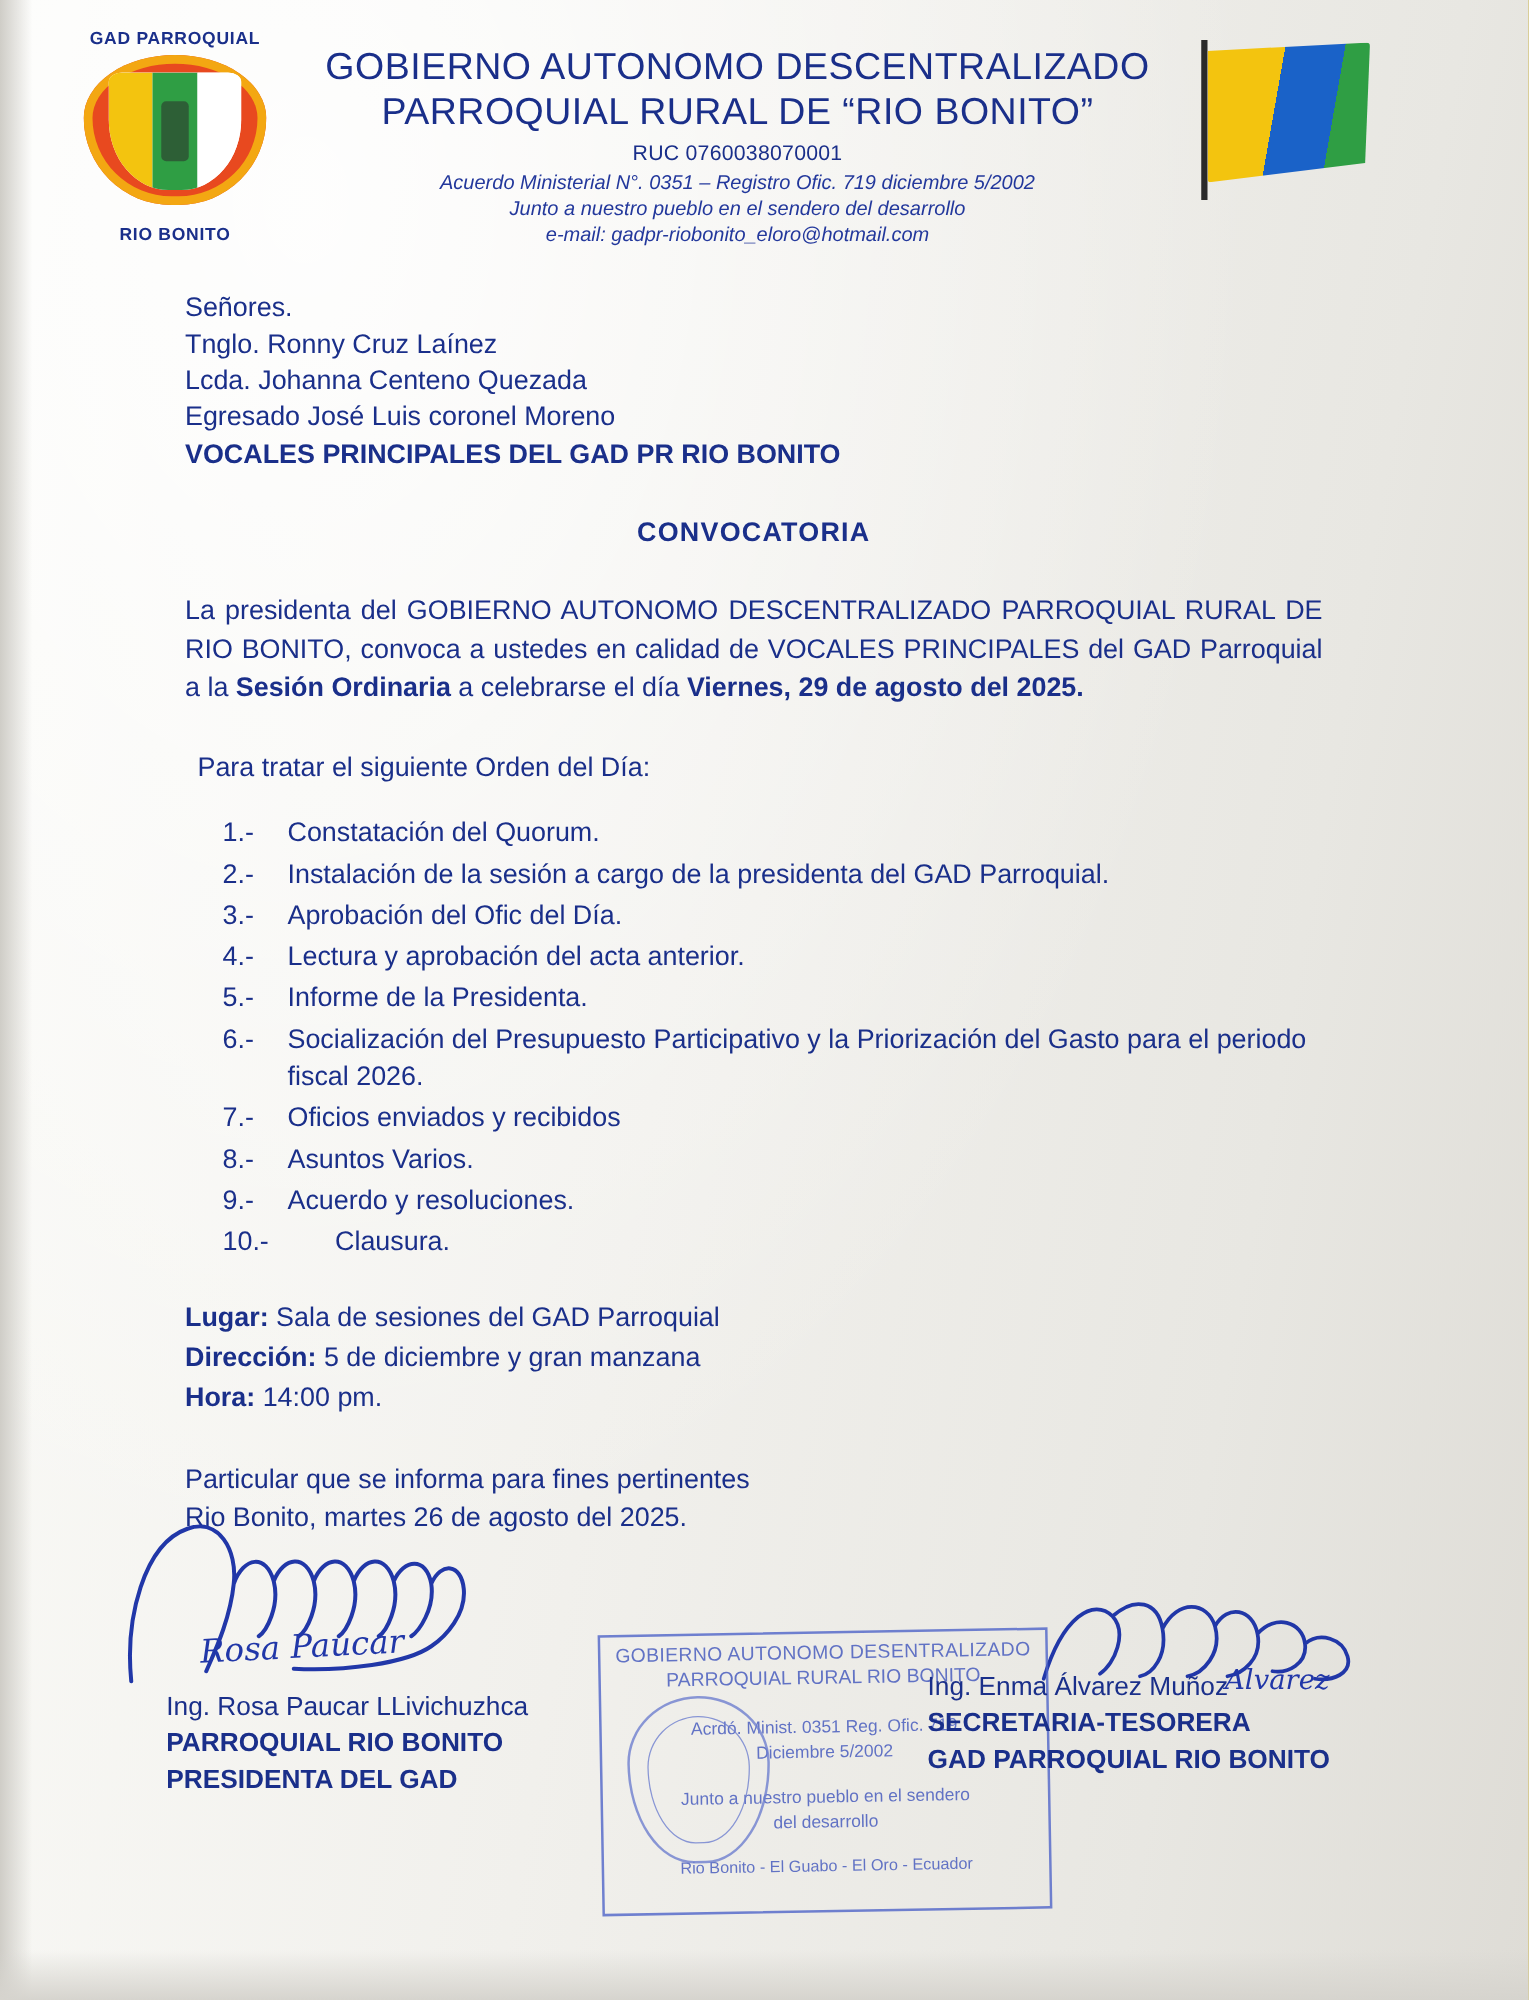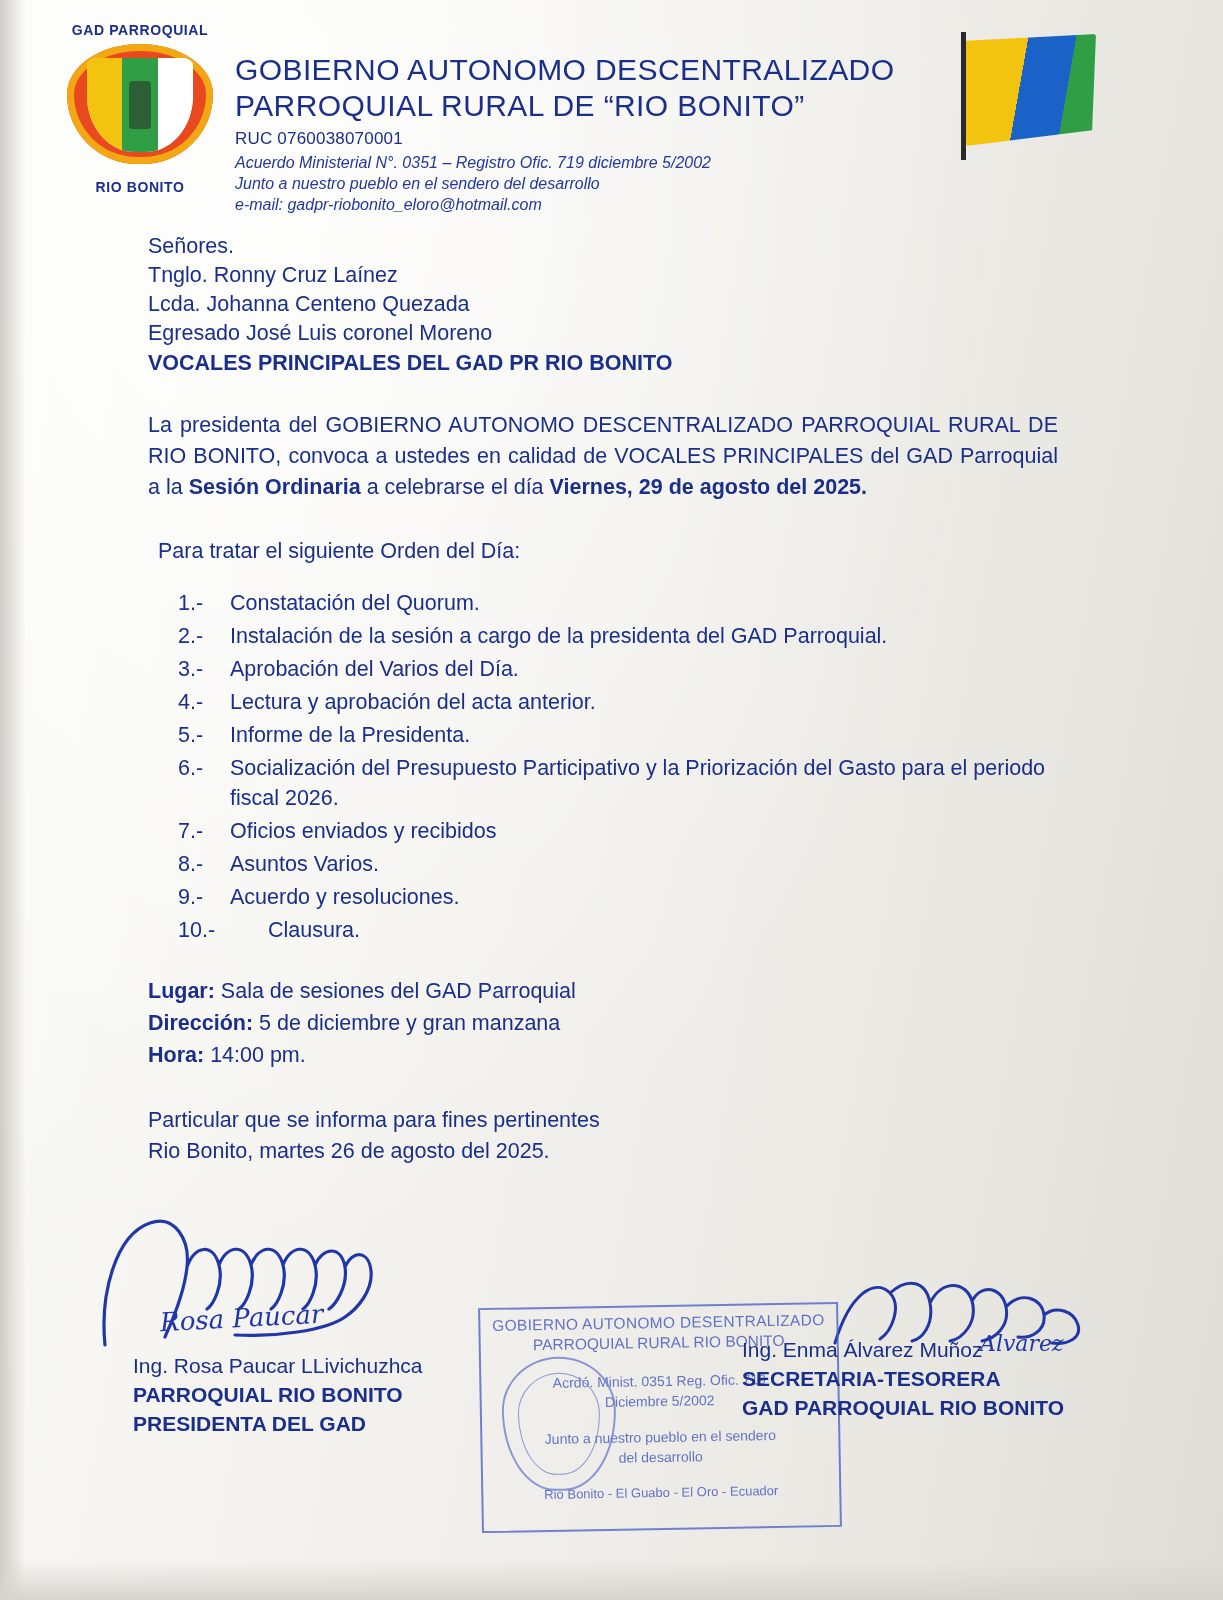--- a/index.html
+++ b/index.html
@@ -100,22 +100,23 @@
     width: 22px;
     height: 48px;
     background: #2b2b2b;
     opacity: 0.55;
     border-radius: 4px;
   }
 
   .title-block {
     position: absolute;
     left: 235px;
-    top: 34px;
+    top: 18px;
     width: 710px;
+    text-align: center;
   }
   .org-line1, .org-line2 {
     font-size: 30px;
     line-height: 36px;
     letter-spacing: 0.4px;
     color: #1a2f8a;
     white-space: nowrap;
   }
   .ruc {
     margin-top: 5px;
@@ -355,29 +356,30 @@
   </div>
 
   <div class="body">
 
     <div>Señores.</div>
     <div class="addressee-line">Tnglo. Ronny Cruz Laínez</div>
     <div class="addressee-line">Lcda. Johanna Centeno Quezada</div>
     <div class="addressee-line">Egresado José Luis coronel Moreno</div>
     <div class="vocales">VOCALES PRINCIPALES DEL GAD PR RIO BONITO</div>
 
+    <div class="convocatoria">CONVOCATORIA</div>
 
     <p class="para"><span>La presidenta del GOBIERNO AUTONOMO DESCENTRALIZADO PARROQUIAL RURAL DE RIO BONITO, convoca a ustedes en calidad de VOCALES PRINCIPALES del GAD Parroquial a la </span><span class="bold">Sesión Ordinaria</span><span> a celebrarse el día </span><span class="bold">Viernes, 29 de agosto del 2025.</span></p>
 
     <div class="orden-intro">Para tratar el siguiente Orden del Día:</div>
 
     <ol class="agenda">
       <li><span class="num">1.-</span><span>Constatación del Quorum.</span></li>
       <li><span class="num">2.-</span><span>Instalación de la sesión a cargo de la presidenta del GAD Parroquial.</span></li>
-      <li><span class="num">3.-</span><span>Aprobación del Varios del Día.</span></li>
+      <li><span class="num">3.-</span><span>Aprobación del Ofic del Día.</span></li>
       <li><span class="num">4.-</span><span>Lectura y aprobación del acta anterior.</span></li>
       <li><span class="num">5.-</span><span>Informe de la Presidenta.</span></li>
       <li><span class="num">6.-</span><span>Socialización del Presupuesto Participativo y la Priorización del Gasto para el periodo fiscal 2026.</span></li>
       <li><span class="num">7.-</span><span>Oficios enviados y recibidos</span></li>
       <li><span class="num">8.-</span><span>Asuntos Varios.</span></li>
       <li><span class="num">9.-</span><span>Acuerdo y resoluciones.</span></li>
       <li class="last"><span class="num">10.-</span><span>Clausura.</span></li>
     </ol>
 
     <div class="details">

